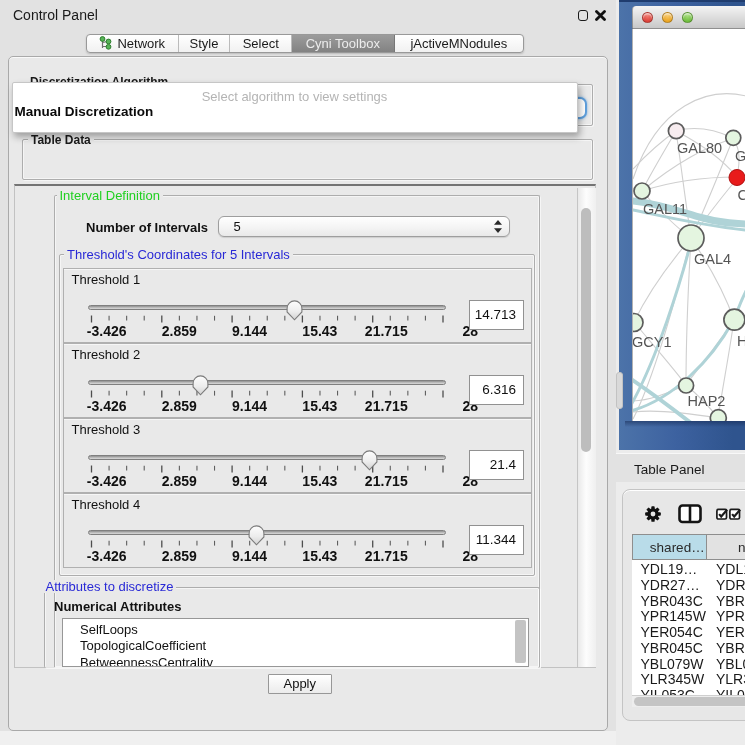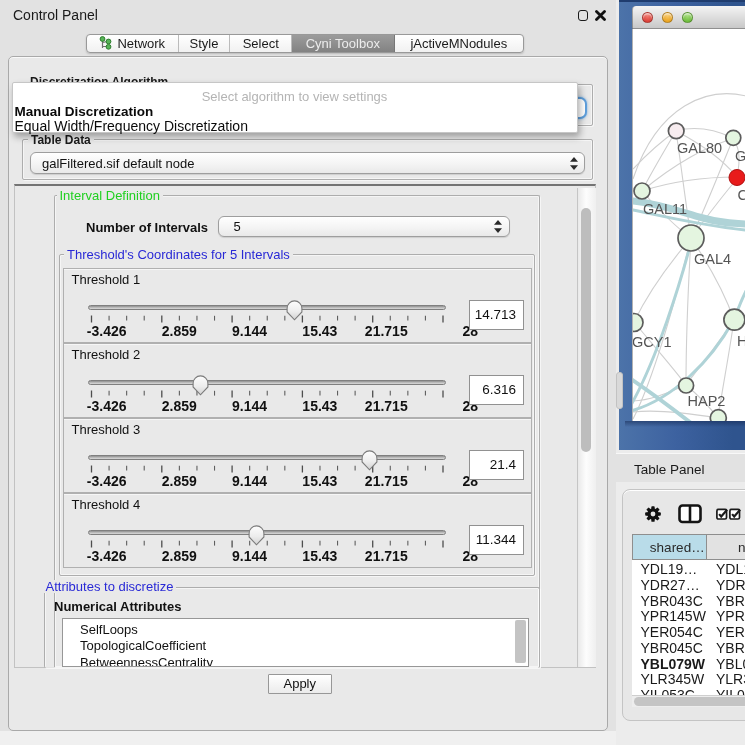--- a/index.html
+++ b/index.html
@@ -38,27 +38,20 @@
 <div class="tab" style="width:52px;">Style</div>
 <div class="tab" style="width:62px;">Select</div>
 <div class="tab sel" style="width:103px;">Cyni Toolbox</div>
 <div class="tab" style="width:129px;">jActiveMNodules</div>
 </div>
 <div class="grp" style="left:22px;top:83.5px;width:571px;height:42.5px;"></div>
 <div class="gtitle" style="left:27px;top:76px;">Discretization Algorithm</div>
 <div class="abs" style="left:480px;top:97px;width:107px;height:22px;background:#fff;border:2.5px solid #5E9FDC;border-radius:7px;box-shadow:0 0 3px rgba(94,159,220,.8);"></div>
 <div class="grp" style="left:22px;top:139px;width:571px;height:40.5px;"></div>
 <div class="gtitle" style="left:28px;top:133.5px;">Table Data</div>
-<div class="combo" style="left:30px;top:152px;width:554.5px;height:22px;">
-      <div class="ct" style="line-height:21px;">galFiltered.sif default node</div>
-      <svg class="abs" style="right:6px;top:3.5px;" width="8" height="13">
-        <path d="M4,0 L8,4.8 L0,4.8 Z" fill="#2a2a2a"></path>
-        <path d="M0,8.2 L8,8.2 L4,13 Z" fill="#2a2a2a"></path>
-      </svg>
-    </div>
 <div class="abs" style="left:13.5px;top:184.3px;width:582.5px;height:483.4px;border:1px solid #C2C2C2;border-top:2px solid #747474;"></div>
 <div class="grp" style="left:54px;top:195px;width:486px;height:472px;border-bottom:none;border-radius:2px 2px 0 0;"></div>
 <div class="gtitle" style="left:56.5px;top:189px;font-weight:normal;font-size:13px;color:#21D021;">Interval Definition</div>
 <div class="abs" style="left:86px;top:219.5px;font-size:13px;font-weight:bold;color:#111;">Number of Intervals</div>
 <div class="combo" style="left:217.5px;top:215.5px;width:292px;height:21.5px;">
       <div class="ct" style="left:15px;line-height:20px;">5</div>
       <svg class="abs" style="right:7px;top:3.5px;" width="8" height="13">
         <path d="M4,0 L8,4.8 L0,4.8 Z" fill="#2a2a2a"></path>
         <path d="M0,8.2 L8,8.2 L4,13 Z" fill="#2a2a2a"></path>
       </svg>
@@ -245,21 +238,20 @@
       <div style="position:absolute;left:17px;top:19.8px;font-size:13px;color:#111;">TopologicalCoefficient</div>
       <div style="position:absolute;left:17px;top:36.1px;font-size:13px;color:#111;">BetweennessCentrality</div>
       <div style="position:absolute;right:1.5px;top:1.5px;width:11px;height:43px;background:#C4C4C4;border-radius:2px;"></div>
     </div>
 <div class="abs" style="left:576.5px;top:187.5px;width:19px;height:479.5px;background:linear-gradient(to right,#E9E9E9,#FDFDFD 45%,#EFEFEF);border-left:1px solid #C5C5C5;"></div>
 <div class="abs" style="left:580.5px;top:208px;width:10.5px;height:244px;background:#BDBDBD;border-radius:5.5px;"></div>
 <div class="abs" style="left:268px;top:673.5px;width:63.5px;height:20px;background:linear-gradient(#FFFFFF,#EBEBEB);border:1px solid #979797;border-radius:1px;font-size:13px;color:#111;text-align:center;line-height:18.5px;">Apply</div>
 <div class="abs" style="left:11.5px;top:82px;width:566px;height:51px;background:#FFFFFF;border:1px solid #C6C6C6;border-radius:2px;box-shadow:2px 4px 7px rgba(0,0,0,.32);z-index:40;">
       <div style="position:absolute;left:0;top:6px;width:100%;text-align:center;font-size:13px;color:#B4B4B4;">Select algorithm to view settings</div>
       <div style="position:absolute;left:2px;top:21px;font-size:13.5px;font-weight:bold;color:#0a0a0a;">Manual Discretization</div>
-      <div style="position:absolute;left:2px;top:35px;font-size:14px;color:#0a0a0a;">Equal Width/Frequency Discretization</div>
     </div>
 <div class="abs" style="left:616px;top:0;width:129px;height:745px;background:#ECECEC;"></div>
 <div class="abs" style="left:619px;top:0;width:126px;height:450px;background:linear-gradient(to right,#4C73A9,#3D62A0 45%,#2F548E 90%);"></div>
 <div class="abs" style="left:619px;top:0;width:126px;height:2px;background:#1F3C6E;"></div>
 <div class="abs" style="left:625px;top:421px;width:120px;height:6px;background:linear-gradient(rgba(20,40,82,.55),rgba(58,98,164,0));"></div>
 <div class="abs" style="left:632px;top:6px;width:113px;height:22.5px;background:linear-gradient(#F4F4F4,#C8C8C8);border-left:1px solid rgba(0,0,0,.3);border-bottom:1px solid #8F8F8F;border-radius:4px 0 0 0;"></div>
 <div class="abs" style="left:641.5px;top:11.5px;width:11px;height:11px;border-radius:50%;background:radial-gradient(circle at 50% 30%, #F07C72 0%, #DD4038 75%);border:1px solid rgba(0,0,0,.25);box-shadow:inset 0 1.5px 1.5px rgba(255,255,255,.7);"></div>
 <div class="abs" style="left:661.5px;top:11.5px;width:11px;height:11px;border-radius:50%;background:radial-gradient(circle at 50% 30%, #F6C96E 0%, #ECA41F 75%);border:1px solid rgba(0,0,0,.25);box-shadow:inset 0 1.5px 1.5px rgba(255,255,255,.7);"></div>
 <div class="abs" style="left:681.5px;top:11.5px;width:11px;height:11px;border-radius:50%;background:radial-gradient(circle at 50% 30%, #A5DC7C 0%, #6EBE3C 75%);border:1px solid rgba(0,0,0,.25);box-shadow:inset 0 1.5px 1.5px rgba(255,255,255,.7);"></div>
 <div class="abs" style="left:632px;top:28.5px;width:113px;height:392.5px;background:#fff;border-left:1px solid rgba(0,0,0,.3);overflow:hidden;">
@@ -348,20 +340,20 @@
 <div class="rowtxt" style="left:640.5px;top:576.8px;">YDR27…</div>
 <div class="rowtxt" style="left:716px;top:576.8px;">YDR2</div>
 <div class="rowtxt" style="left:640.5px;top:592.5px;">YBR043C</div>
 <div class="rowtxt" style="left:716px;top:592.5px;">YBR0</div>
 <div class="rowtxt" style="left:640.5px;top:608.2px;">YPR145W</div>
 <div class="rowtxt" style="left:716px;top:608.2px;">YPR1</div>
 <div class="rowtxt" style="left:640.5px;top:624.0px;">YER054C</div>
 <div class="rowtxt" style="left:716px;top:624.0px;">YER0</div>
 <div class="rowtxt" style="left:640.5px;top:639.8px;">YBR045C</div>
 <div class="rowtxt" style="left:716px;top:639.8px;">YBR0</div>
-<div class="rowtxt" style="left:640.5px;top:655.5px;font-weight:bold;">YBL079W</div>
+<div class="rowtxt" style="left:640.5px;top:655.5px;">YBL079W</div>
 <div class="rowtxt" style="left:716px;top:655.5px;">YBL0</div>
 <div class="rowtxt" style="left:640.5px;top:671.2px;">YLR345W</div>
 <div class="rowtxt" style="left:716px;top:671.2px;">YLR3</div>
 <div class="rowtxt" style="left:640.5px;top:687.0px;">YIL053C</div>
 <div class="rowtxt" style="left:716px;top:687.0px;">YIL0</div>
 <div class="abs" style="left:631.5px;top:694.5px;width:121.5px;height:12.5px;background:#EDEDED;border-top:1px solid #CFCFCF;"></div>
 <div class="abs" style="left:633.5px;top:696.5px;width:120px;height:9px;background:#C4C4C4;border-radius:4.5px;"></div>
 </div>
 </body></html>

